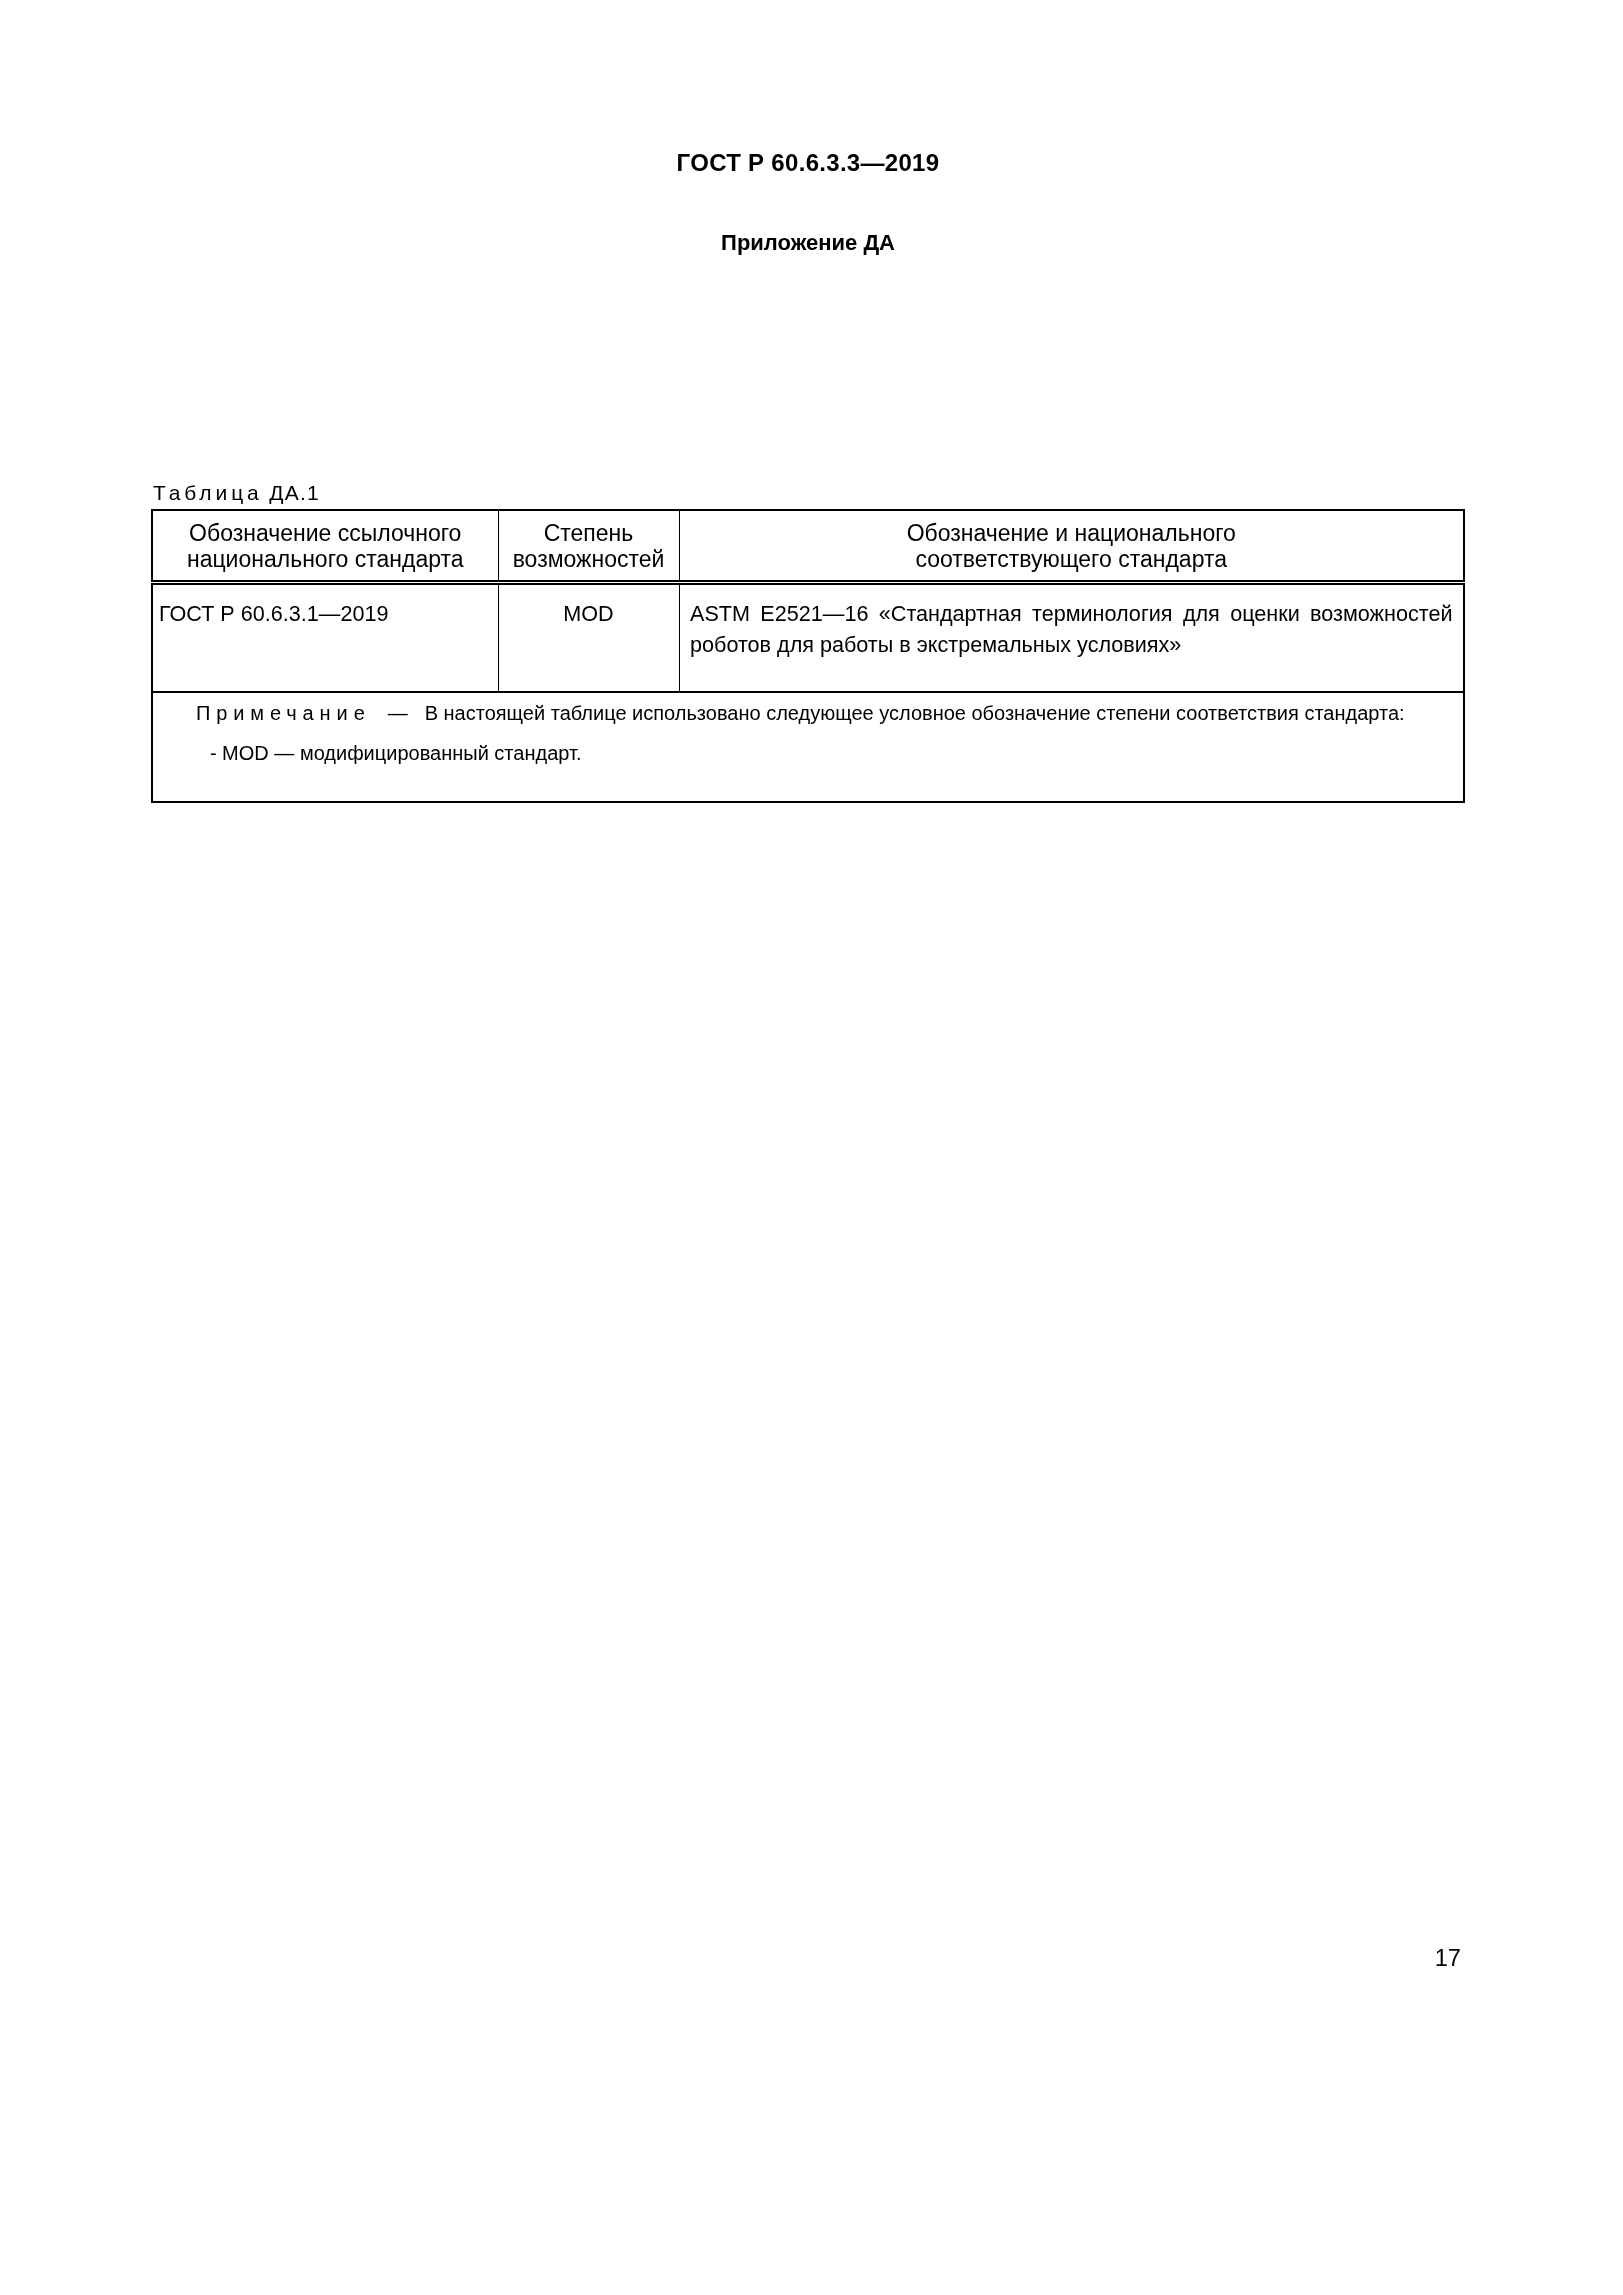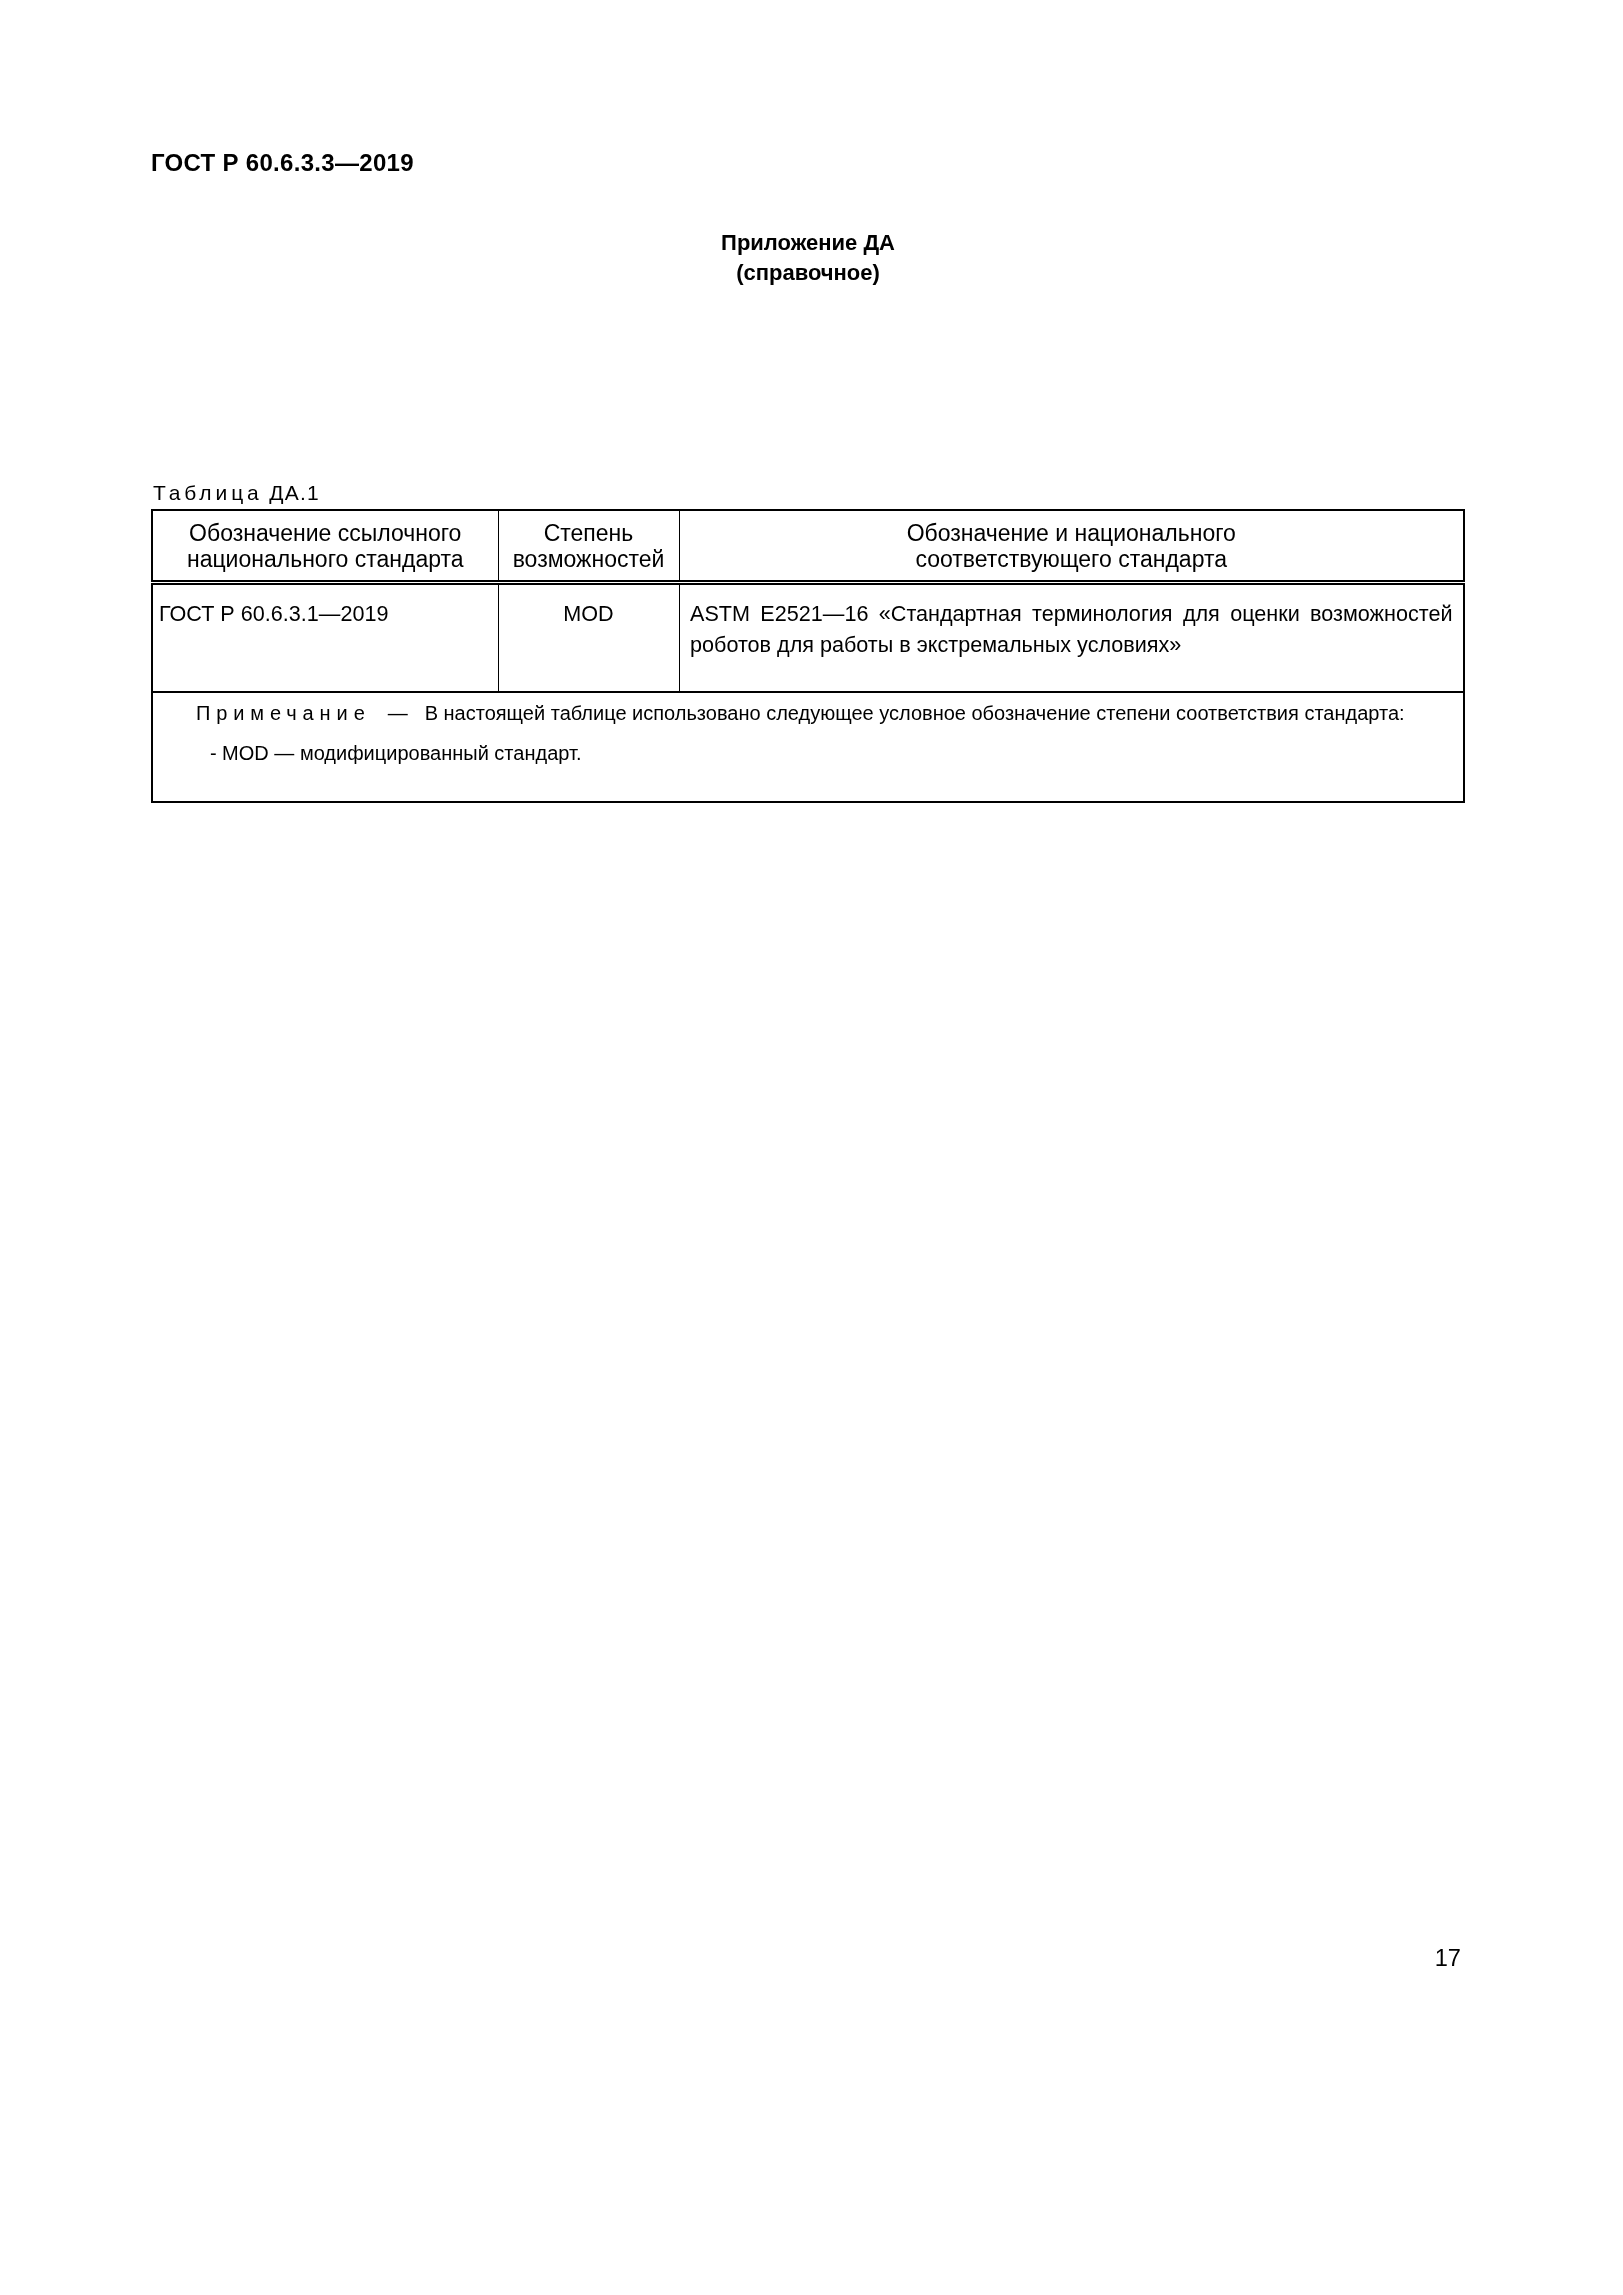--- a/index.html
+++ b/index.html
@@ -10,21 +10,21 @@
     color: #000000;
   }
   .page {
     position: relative;
     width: 1624px; height: 2295px;
     background: #ffffff;
     overflow: hidden;
   }
   .doc-header {
     position: absolute; top: 149px; left: 151px; width: 1314px;
-    text-align: left;
+    text-align: center;
     font-size: 24px; font-weight: bold;
     letter-spacing: 0.3px;
   }
   .annex {
     position: absolute; top: 228px; left: 151px; width: 1314px;
     text-align: center;
     font-size: 22px; font-weight: bold;
     line-height: 30px;
   }
   .main-title {
@@ -99,21 +99,20 @@
 </style>
 </head>
 <body>
 
 <div class="page">
 
   <div class="doc-header">ГОСТ Р 60.6.3.3—2019</div>
 
   <div class="annex">
     <div>Приложение ДА</div>
-    <div>(справочное)</div>
   </div>
 
 
   <div class="table-label">
     <span class="spaced-word">Таблица</span><span class="label-num">ДА.1</span>
   </div>
 
   <table class="std-table">
     <colgroup>
       <col style="width:346px">

